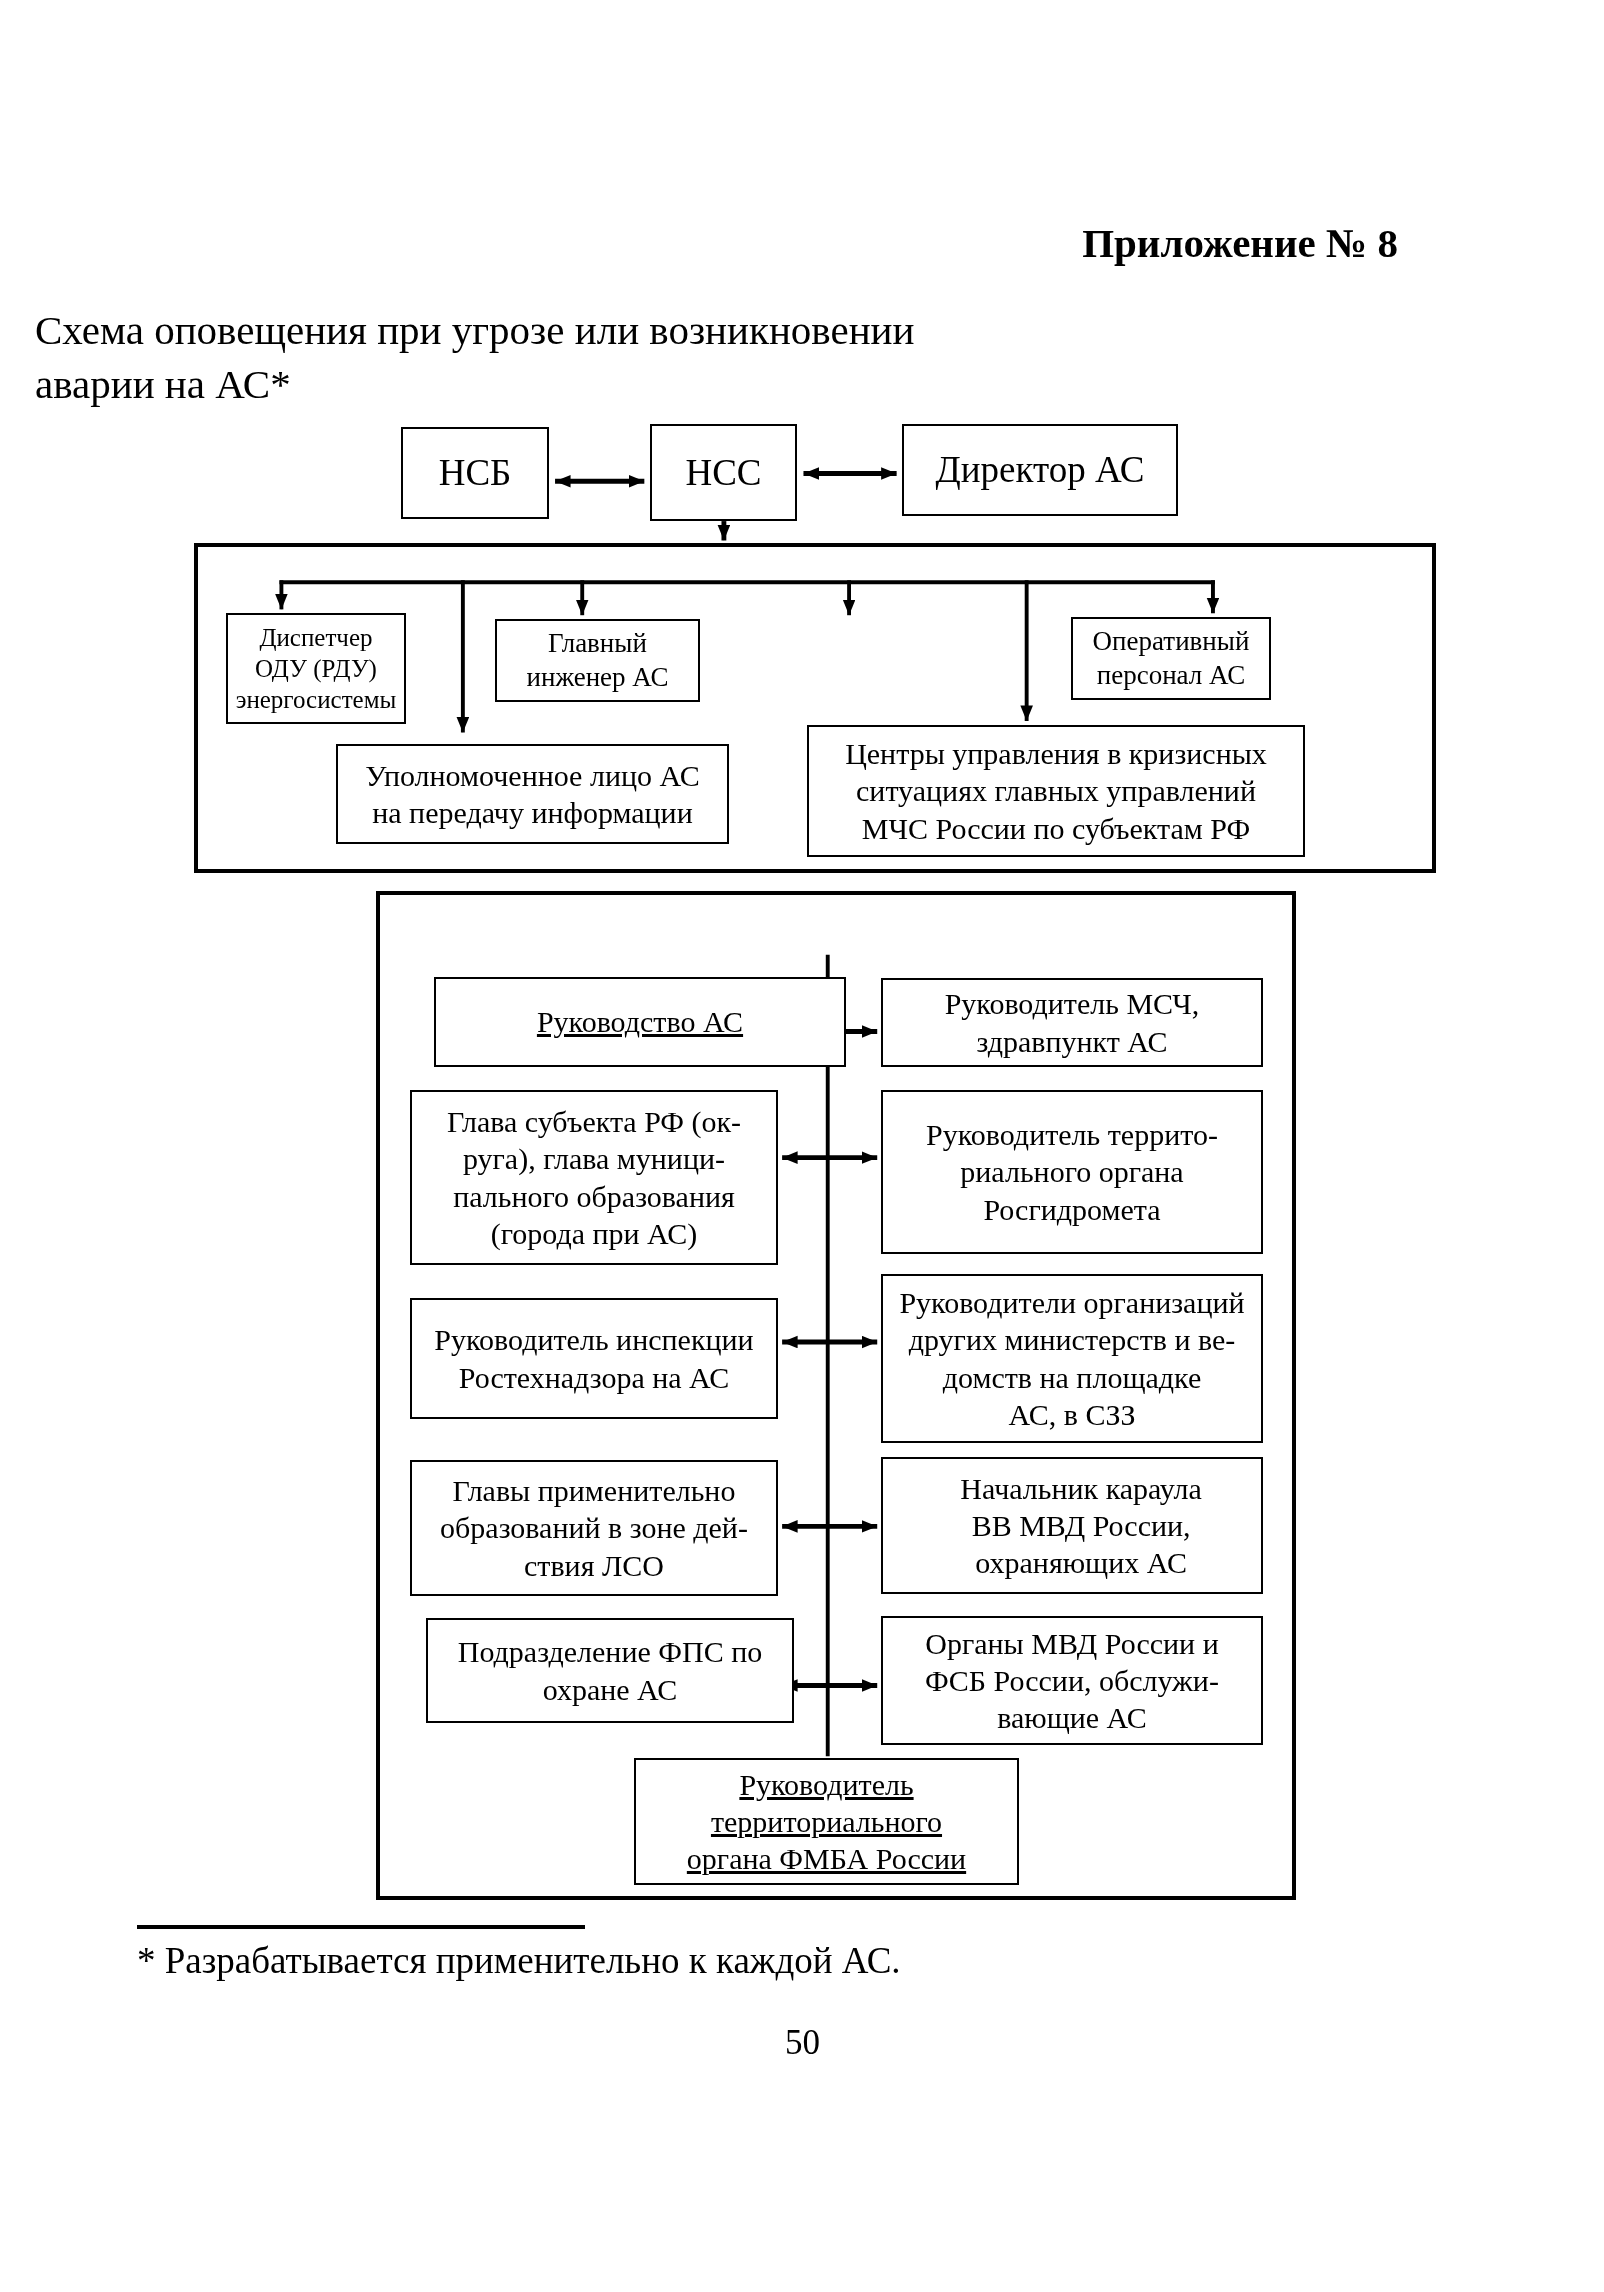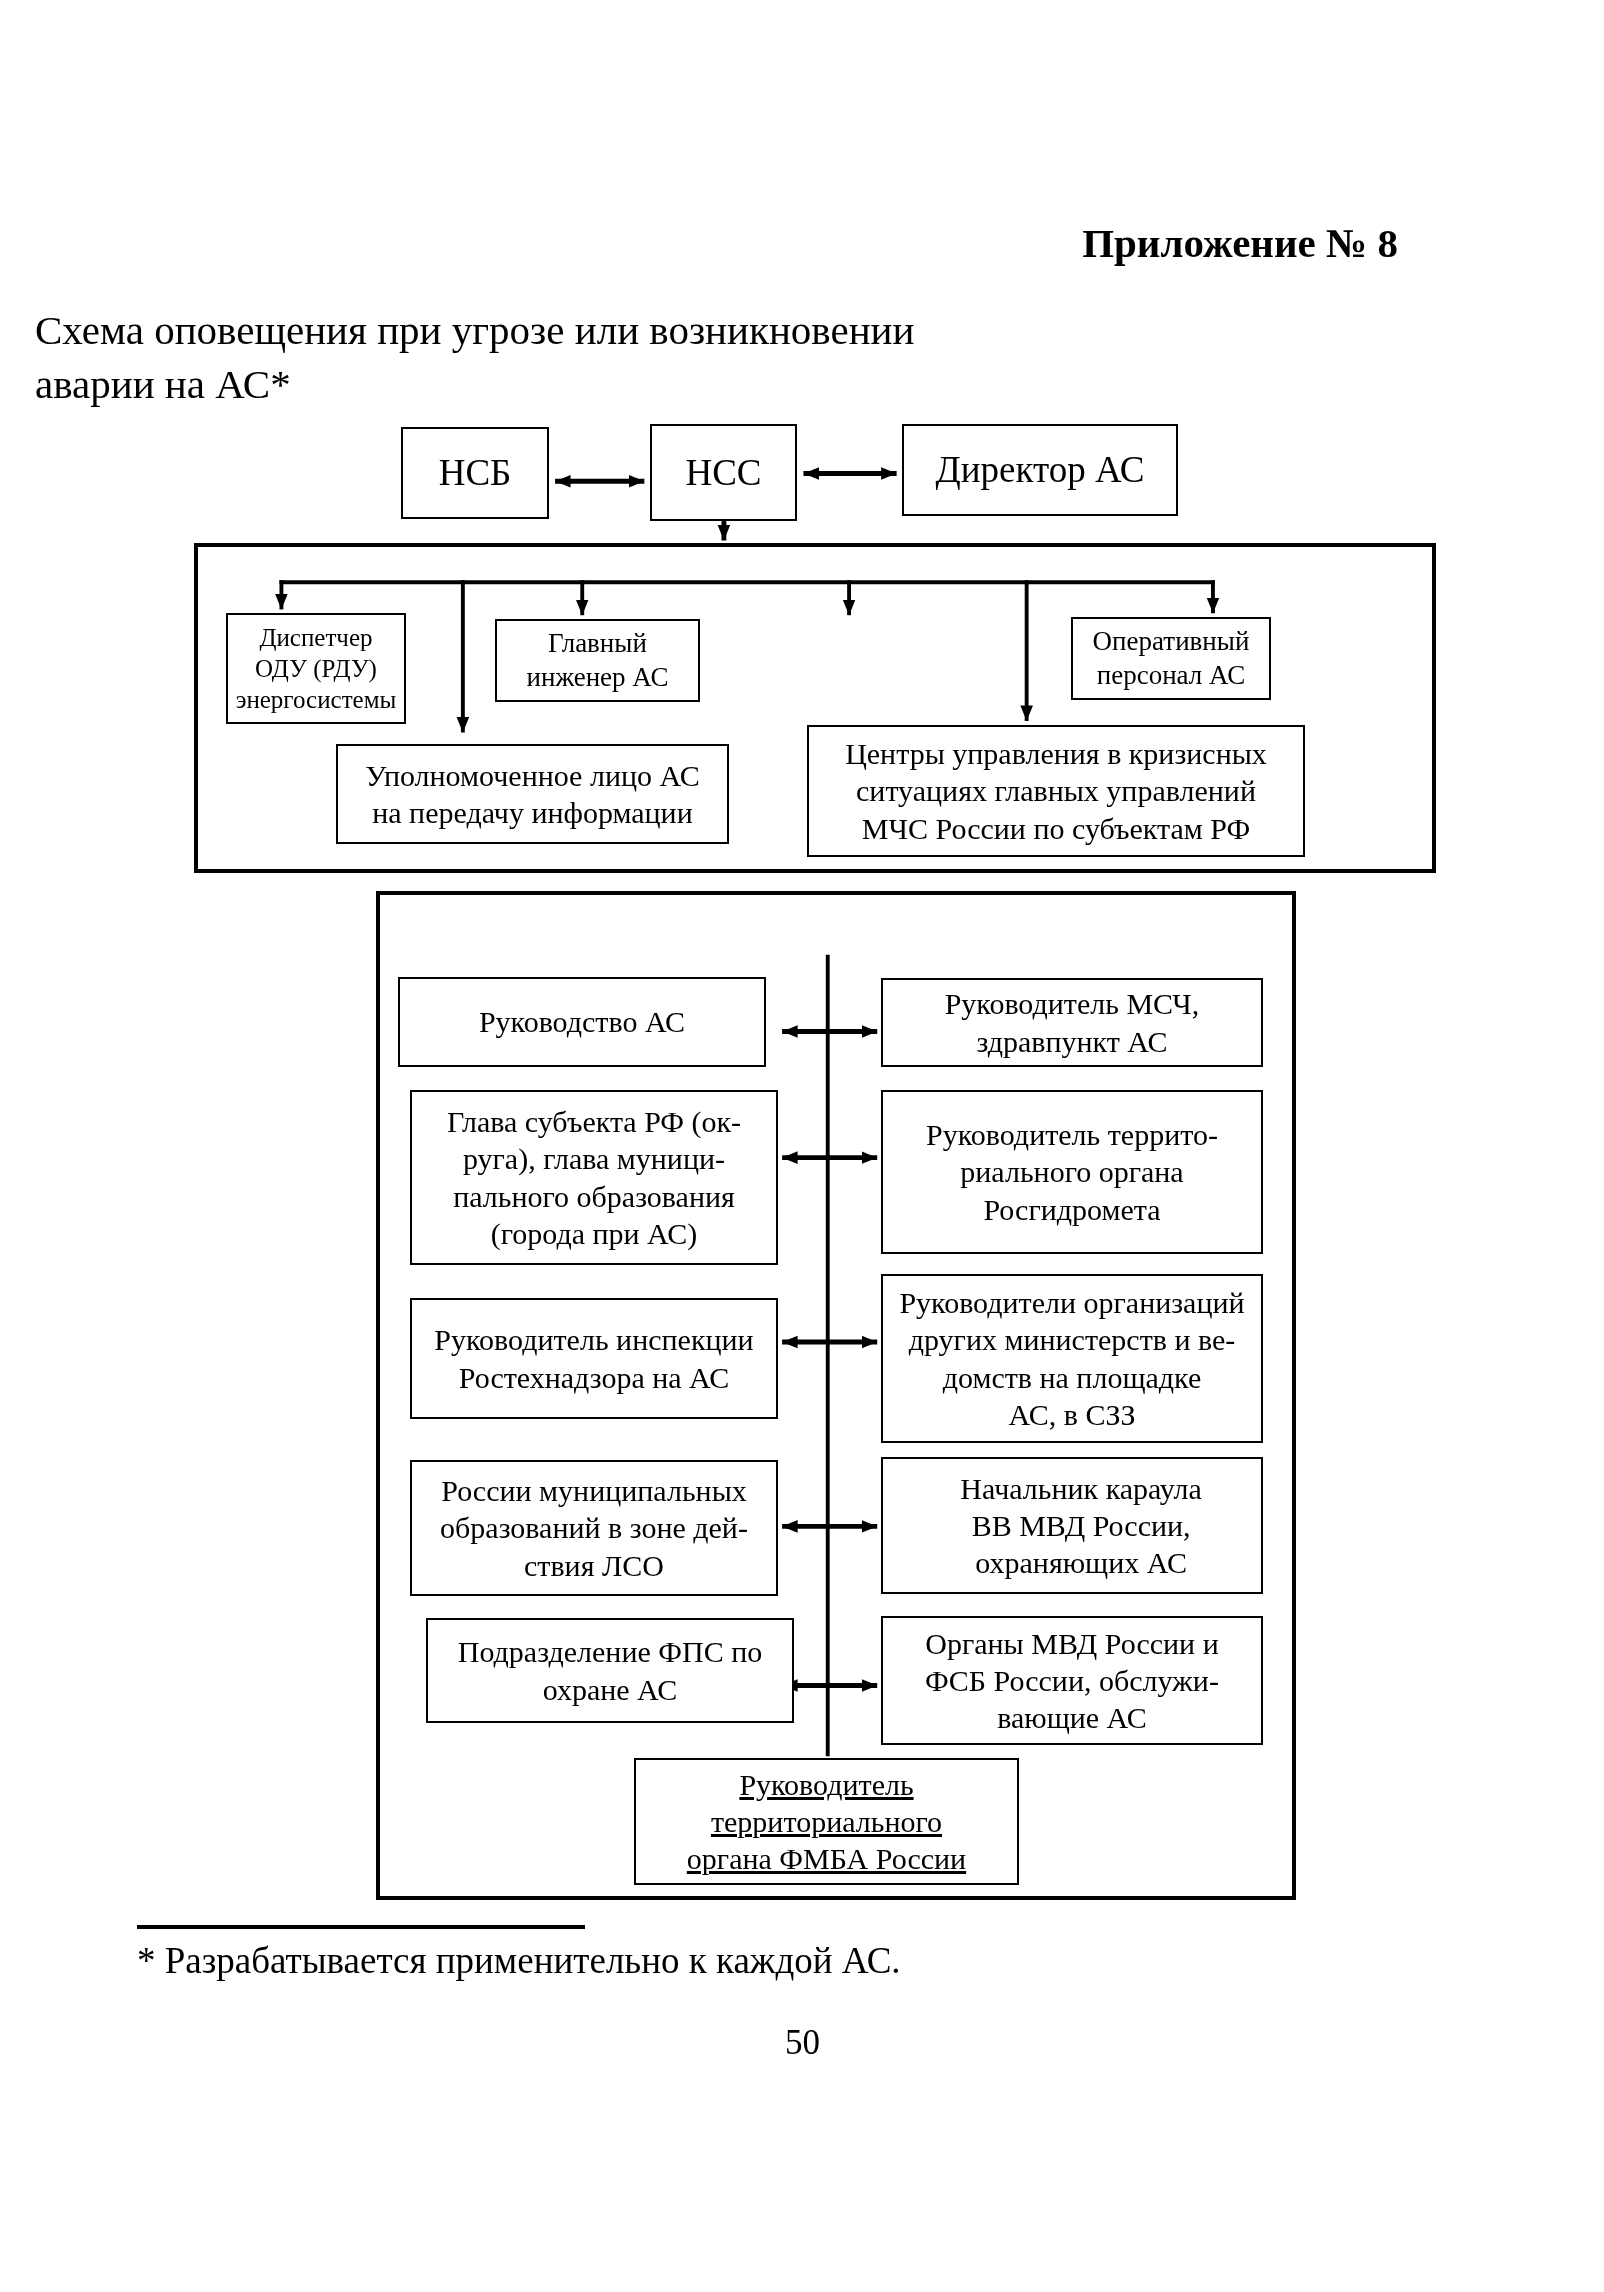--- a/index.html
+++ b/index.html
@@ -90,28 +90,28 @@
 инженер АС</div>
   <div class="box fs-md" style="left:1071px;top:617px;width:200px;height:83px;">Оперативный
 персонал АС</div>
 
   <div class="box fs-lg" style="left:336px;top:744px;width:393px;height:100px;">Уполномоченное лицо АС
 на передачу информации</div>
   <div class="box fs-lg" style="left:807px;top:725px;width:498px;height:132px;">Центры управления в кризисных
 ситуациях главных управлений
 МЧС России по субъектам РФ</div>
 
-  <div class="box fs-lg" style="left:398px;top:977px;width:368px;height:90px;">Руководство АС</div>
+  <div class="box fs-lg" style="left:434px;top:977px;width:412px;height:90px;text-decoration:underline;">Руководство АС</div>
   <div class="box fs-lg" style="left:410px;top:1090px;width:368px;height:175px;">Глава субъекта РФ (ок-
 руга), глава муници-
 пального образования
 (города при АС)</div>
   <div class="box fs-lg" style="left:410px;top:1298px;width:368px;height:121px;">Руководитель инспекции
 Ростехнадзора на АС</div>
-  <div class="box fs-lg" style="left:410px;top:1460px;width:368px;height:136px;">России муниципальных
+  <div class="box fs-lg" style="left:410px;top:1460px;width:368px;height:136px;">Главы применительно
 образований в зоне дей-
 ствия ЛСО</div>
   <div class="box fs-lg" style="left:410px;top:1618px;width:368px;height:105px;margin-left:16px;">Подразделение ФПС по
 охране АС</div>
 
   <div class="box fs-lg" style="left:881px;top:978px;width:382px;height:89px;">Руководитель МСЧ,
 здравпункт АС</div>
   <div class="box fs-lg" style="left:881px;top:1090px;width:382px;height:164px;">Руководитель террито-
 риального органа
 Росгидромета</div>

